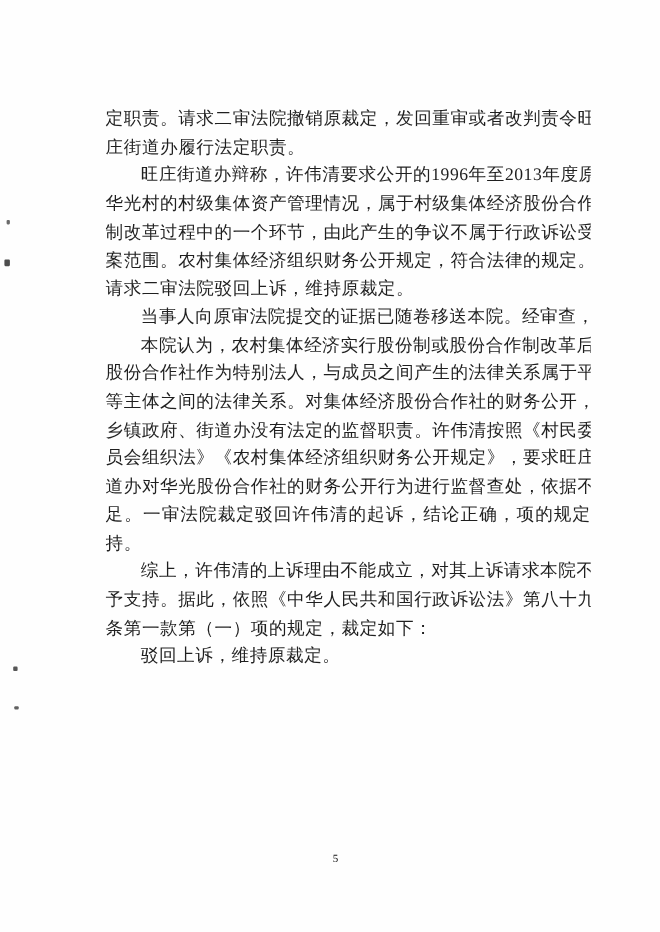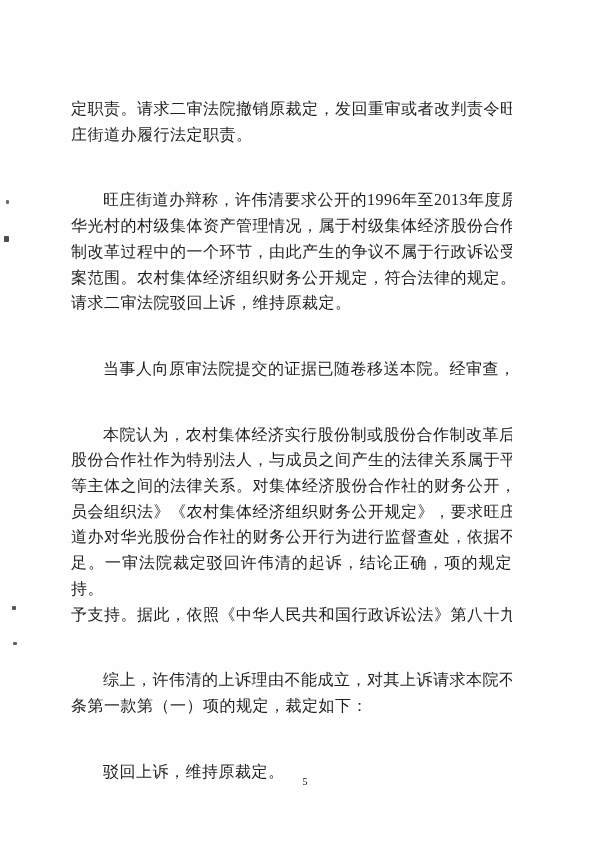--- a/index.html
+++ b/index.html
@@ -12,42 +12,41 @@
     position: relative;
     width: 600px;
     height: 847px;
     background: #fefefe;
     overflow: hidden;
     color: #1f1f1f;
   }
   .text-block {
     position: absolute;
     top: 96px;
-    left: 71px;
+    left: 96px;
     width: 441px;
     font-family: Liberation Serif, serif;
   }
   .line {
     font-size: 16px;
     line-height: 25.7px;
     letter-spacing: 0.5px;
     color: #1f1f1f;
     text-align: justify;
     text-align-last: justify;
     white-space: nowrap;
     overflow: hidden;
   }
   .line.no-fill {
     text-align: right;
     text-align-last: left;
     white-space: normal;
   }
   .line.indent {
     text-indent: 2em;
-    margin-top: 40px;
   }
   .page-number {
     position: absolute;
     top: 776px;
     left: 0;
     width: 610px;
     text-align: center;
     font-size: 10px;
     color: #111;
     letter-spacing: 0;
@@ -77,25 +76,26 @@
       <div class="line no-fill">庄街道办履行法定职责。</div>
       <div class="line indent">旺庄街道办辩称，许伟清要求公开的1996年至2013年度原</div>
       <div class="line">华光村的村级集体资产管理情况，属于村级集体经济股份合作</div>
       <div class="line">制改革过程中的一个环节，由此产生的争议不属于行政诉讼受</div>
       <div class="line">案范围。农村集体经济组织财务公开规定，符合法律的规定。</div>
       <div class="line no-fill">请求二审法院驳回上诉，维持原裁定。</div>
       <div class="line indent">当事人向原审法院提交的证据已随卷移送本院。经审查，</div>
       <div class="line indent">本院认为，农村集体经济实行股份制或股份合作制改革后，</div>
       <div class="line">股份合作社作为特别法人，与成员之间产生的法律关系属于平</div>
       <div class="line">等主体之间的法律关系。对集体经济股份合作社的财务公开，</div>
+      <div class="line">乡镇政府、街道办没有法定的监督职责。许伟清按照《村民委</div>
       <div class="line">员会组织法》《农村集体经济组织财务公开规定》，要求旺庄街</div>
       <div class="line">道办对华光股份合作社的财务公开行为进行监督查处，依据不</div>
       <div class="line">足。一审法院裁定驳回许伟清的起诉，结论正确，项的规定</div>
       <div class="line no-fill">持。</div>
+      <div class="line indent">综上，许伟清的上诉理由不能成立，对其上诉请求本院不</div>
       <div class="line">予支持。据此，依照《中华人民共和国行政诉讼法》第八十九</div>
-      <div class="line indent">综上，许伟清的上诉理由不能成立，对其上诉请求本院不</div>
       <div class="line no-fill">条第一款第（一）项的规定，裁定如下：</div>
       <div class="line indent no-fill">驳回上诉，维持原裁定。</div>
     </div>
 
   <div class="page-number">5</div>
 
 </div>
 
 </body></html>

